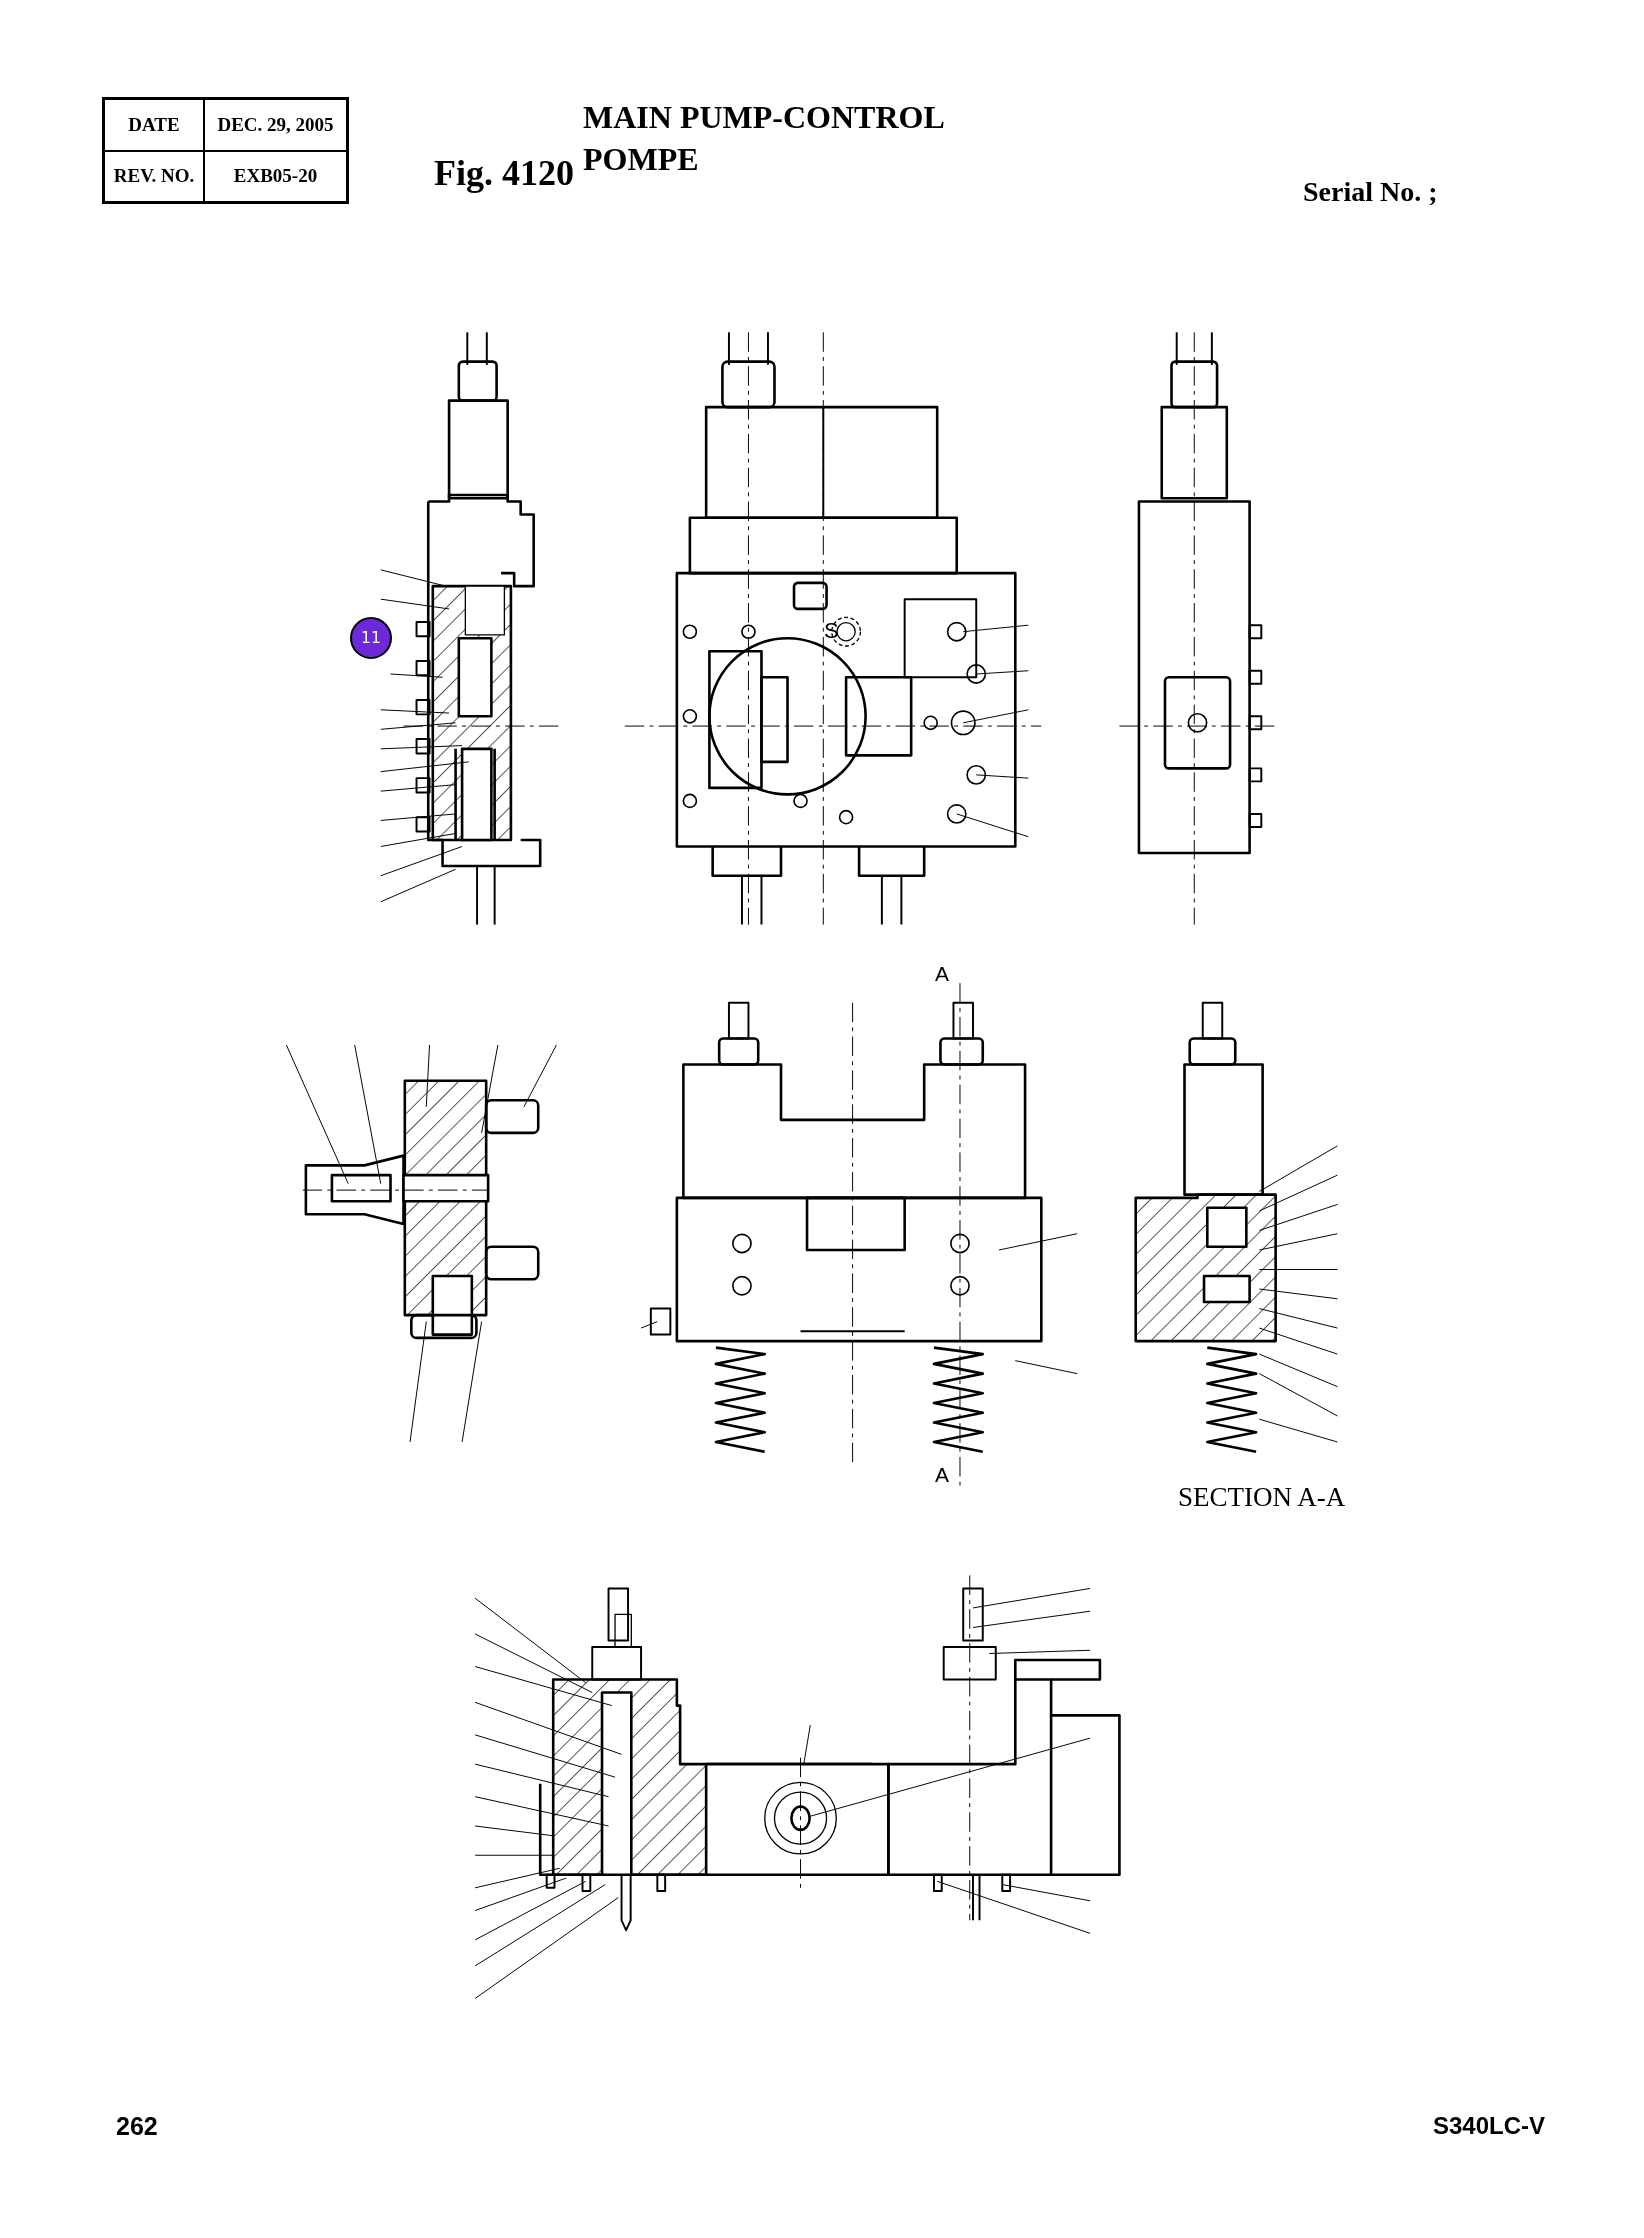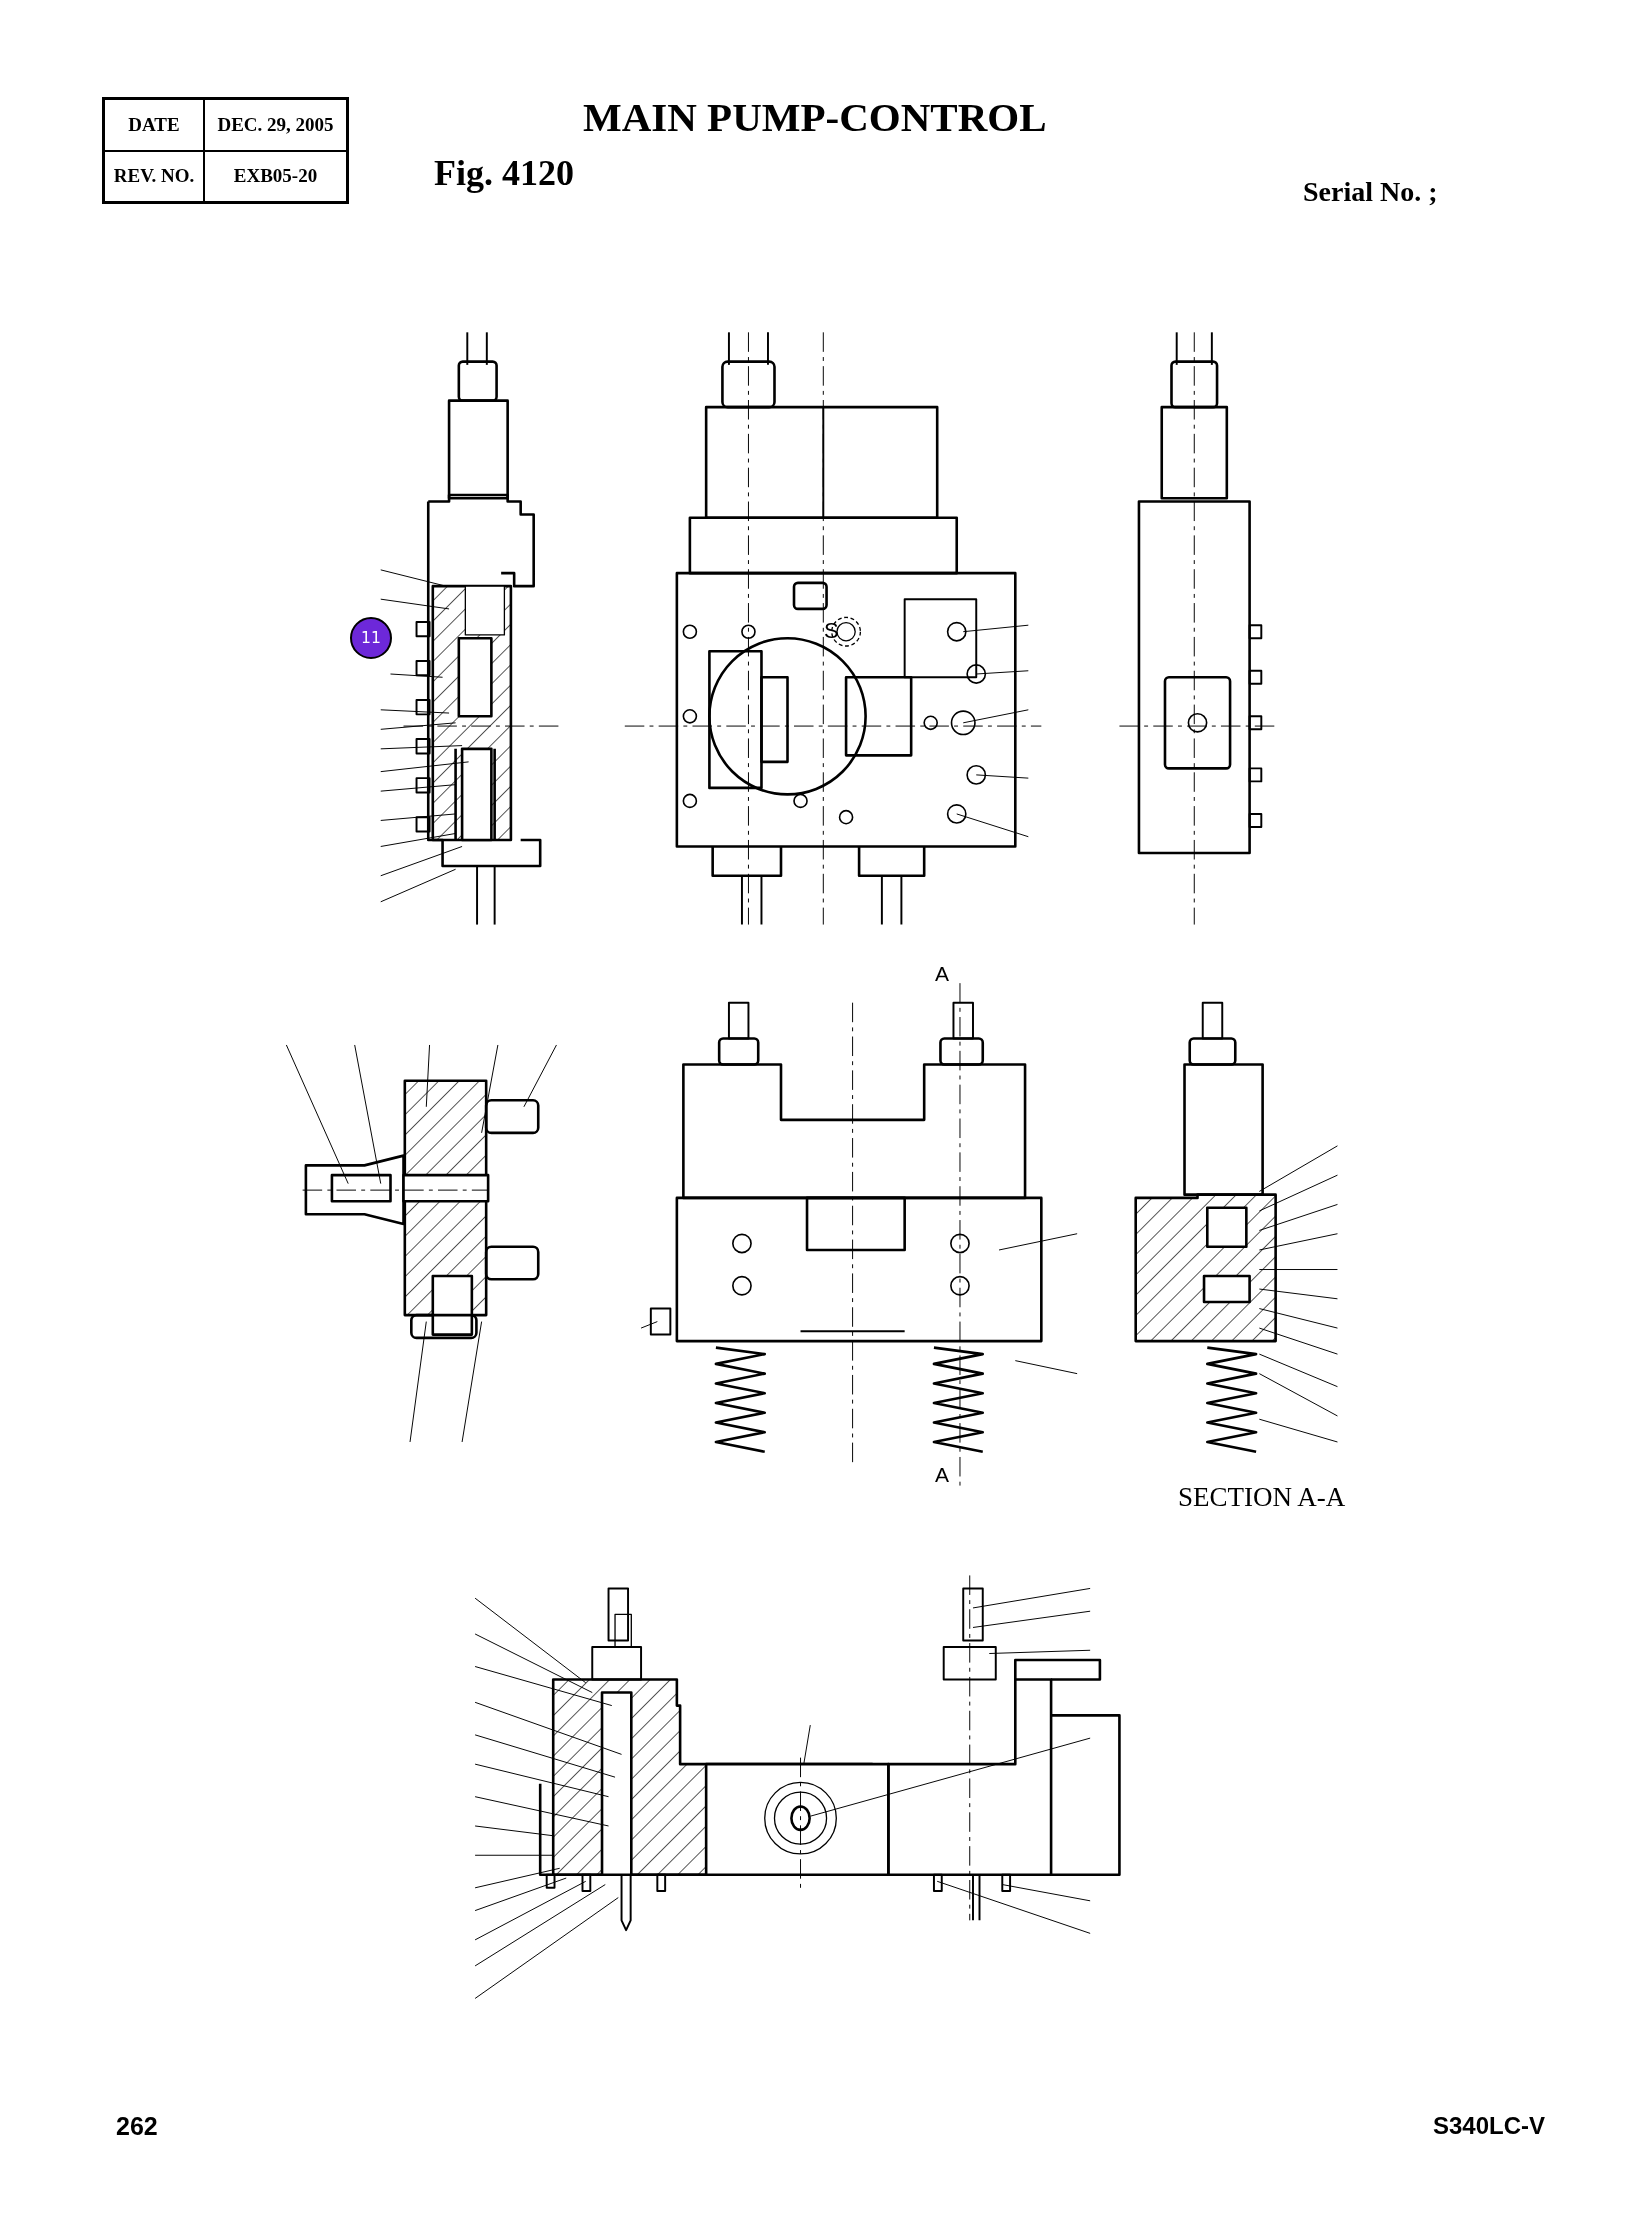--- a/index.html
+++ b/index.html
@@ -1,21 +1,21 @@
 <!DOCTYPE html>
 <html style="font-size:10.4px"><head>
 <meta charset="utf-8">
 <style>
   html, body { margin: 0; padding: 0; background: #ffffff; }
   body { width: 1644px; height: 2239px; position: relative; overflow: hidden; font-family: "Liberation Serif", serif; color: #000; }
   .hdr-table { position: absolute; left: 102px; top: 97px; width: 247px; height: 107px; border: 3.9px solid #000; border-collapse: collapse; box-sizing: border-box; }
   .hdr-table td { border: 2px solid #000; text-align: center; vertical-align: middle; font-family: "Liberation Serif", serif; font-weight: bold; font-size: 19px; padding: 0; }
   .hdr-table td.k { width: 98px; }
   .fig-no { position: absolute; left: 434px; top: 115px; font-family: "Liberation Serif", serif; font-weight: bold; font-size: 36px; margin-top: 37px; }
-  .fig-title { position: absolute; left: 583px; top: 96px; font-family: "Liberation Serif", serif; font-weight: bold; font-size: 41px; line-height: 42px; }
+  .fig-title { position: absolute; left: 583px; top: 96px; font-family: "Liberation Serif", serif; font-weight: bold; font-size: 32px; line-height: 42px; }
   .serial { position: absolute; left: 1303px; top: 176px; font-family: "Liberation Serif", serif; font-weight: bold; font-size: 28px; }
   .footer-page { position: absolute; left: 116px; top: 2112px; font-family: "Liberation Sans", sans-serif; font-weight: bold; font-size: 25px; }
   .footer-model { position: absolute; left: 1433px; top: 2112px; font-family: "Liberation Sans", sans-serif; font-weight: bold; font-size: 24px; }
   .drawing { position: absolute; left: 0; top: 0; }
   .sec-label { position: absolute; left: 1178px; top: 1482px; font-family: Liberation Serif, serif; font-size: 27px; }
   .a-label { position: absolute; font-family: "Liberation Sans", sans-serif; font-size: 21px; }
   .s-label { position: absolute; left: 824px; top: 618px; font-family: "Liberation Sans", sans-serif; font-size: 22px; }
   .marker { position: absolute; left: 350px; top: 617px; width: 38px; height: 38px; border-radius: 50%; background: #6d28d9; border: 2.6px solid #000; color: #fff; font-family: "DejaVu Sans", sans-serif; font-size: 15.6px; display: flex; align-items: center; justify-content: center; cursor: pointer; }
 </style>
 </head>
@@ -30,20 +30,21 @@
   <tr>
     <td class="k">REV. NO.</td>
     <td>EXB05-20</td>
   </tr>
 </tbody>
   </table>
 
 <div class="fig-no">Fig. 4120</div>
 <div class="fig-title">
   <div>MAIN PUMP-CONTROL</div>
+  <div>POMPE</div>
 </div>
 <div class="serial">Serial No. ;</div>
 
 <svg class="drawing" width="1644" height="2239" viewBox="0 0 2526 3439" xmlns="http://www.w3.org/2000/svg">
   <defs>
     <pattern id="hatch" patternUnits="userSpaceOnUse" width="22" height="22" patternTransform="rotate(45)">
       <line x1="0" y1="0" x2="0" y2="22" stroke="#000" stroke-width="2"></line>
     </pattern>
   </defs>
   <g fill="none" stroke="#000" stroke-width="4" stroke-linejoin="round">

